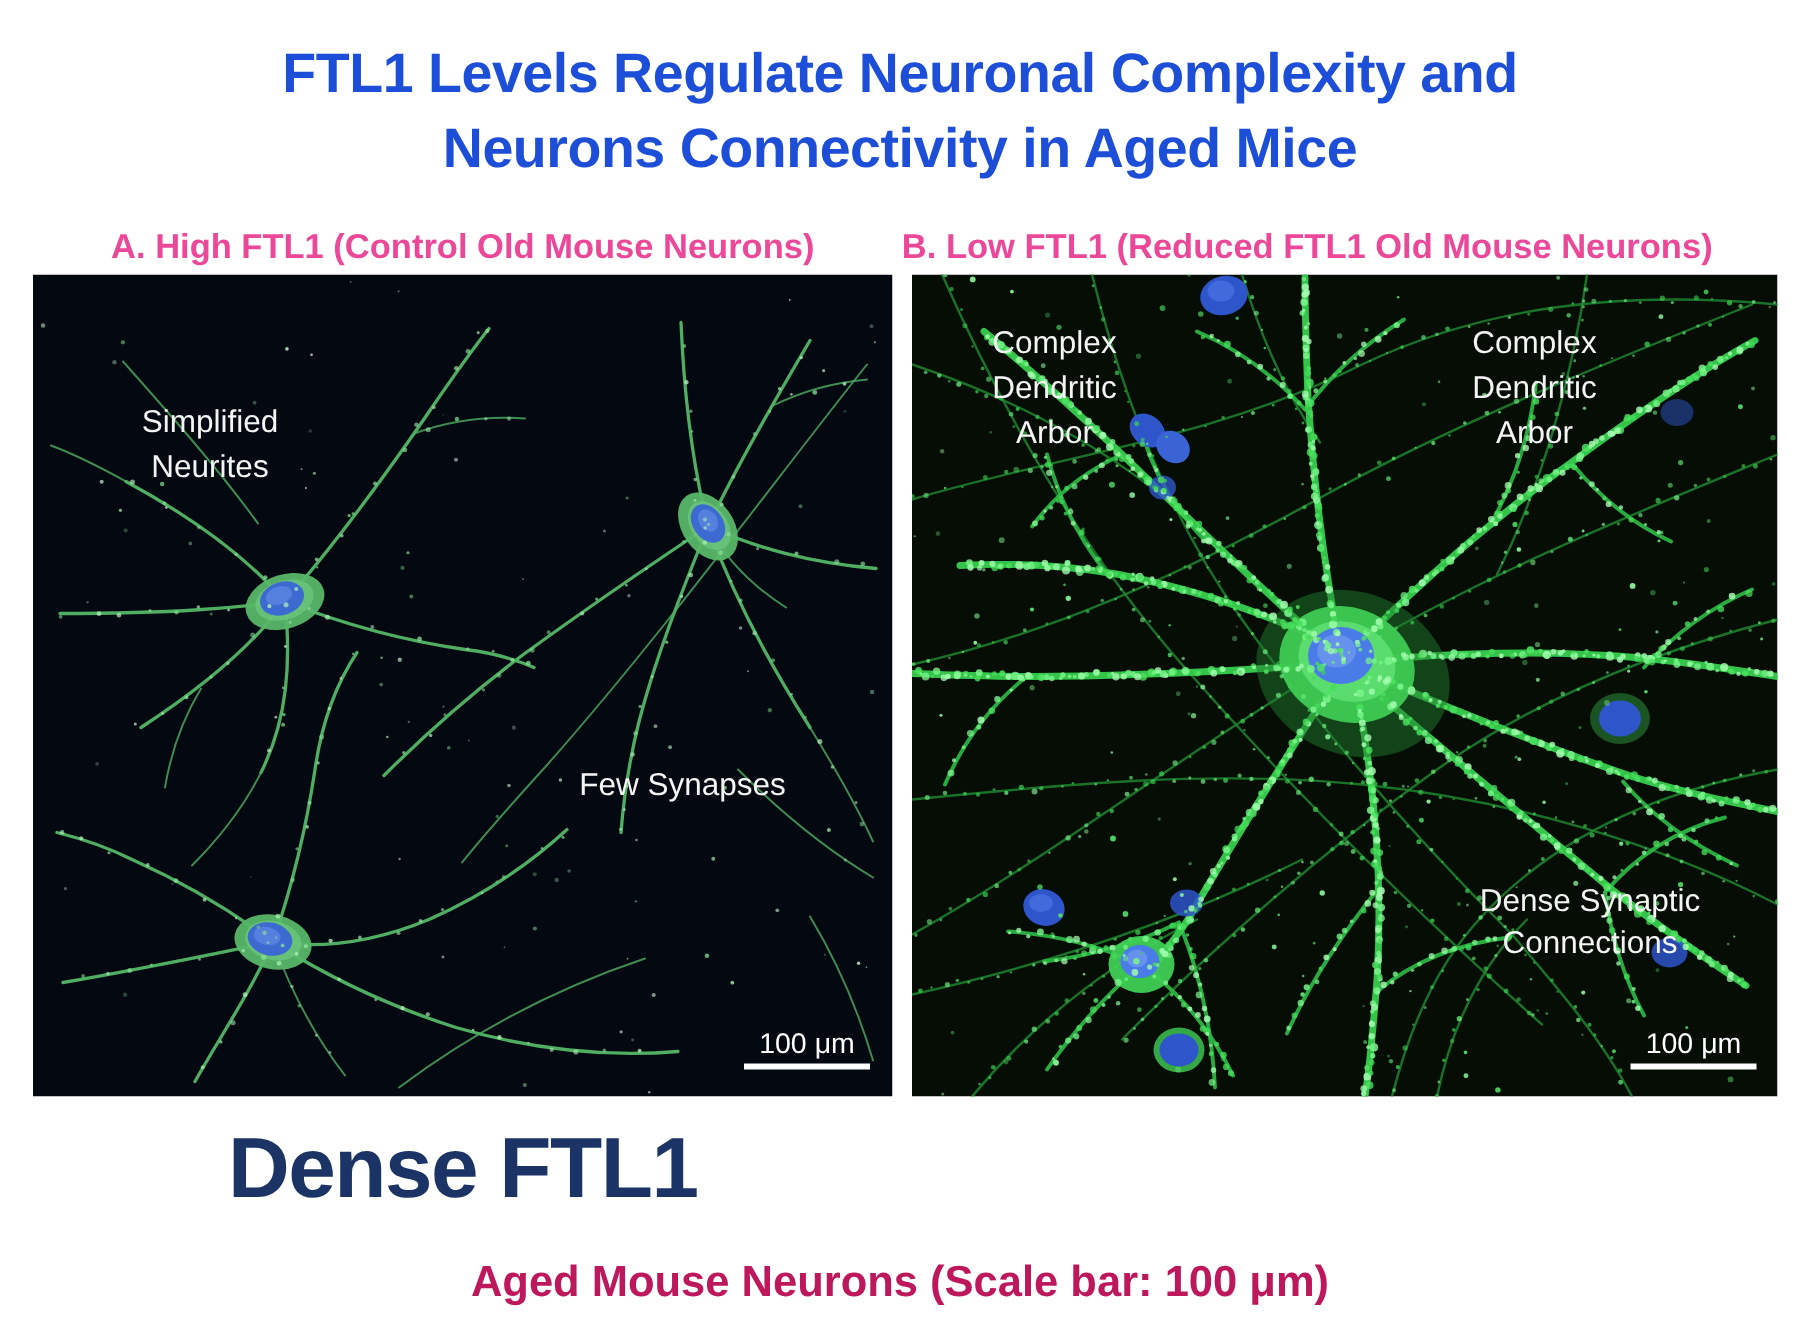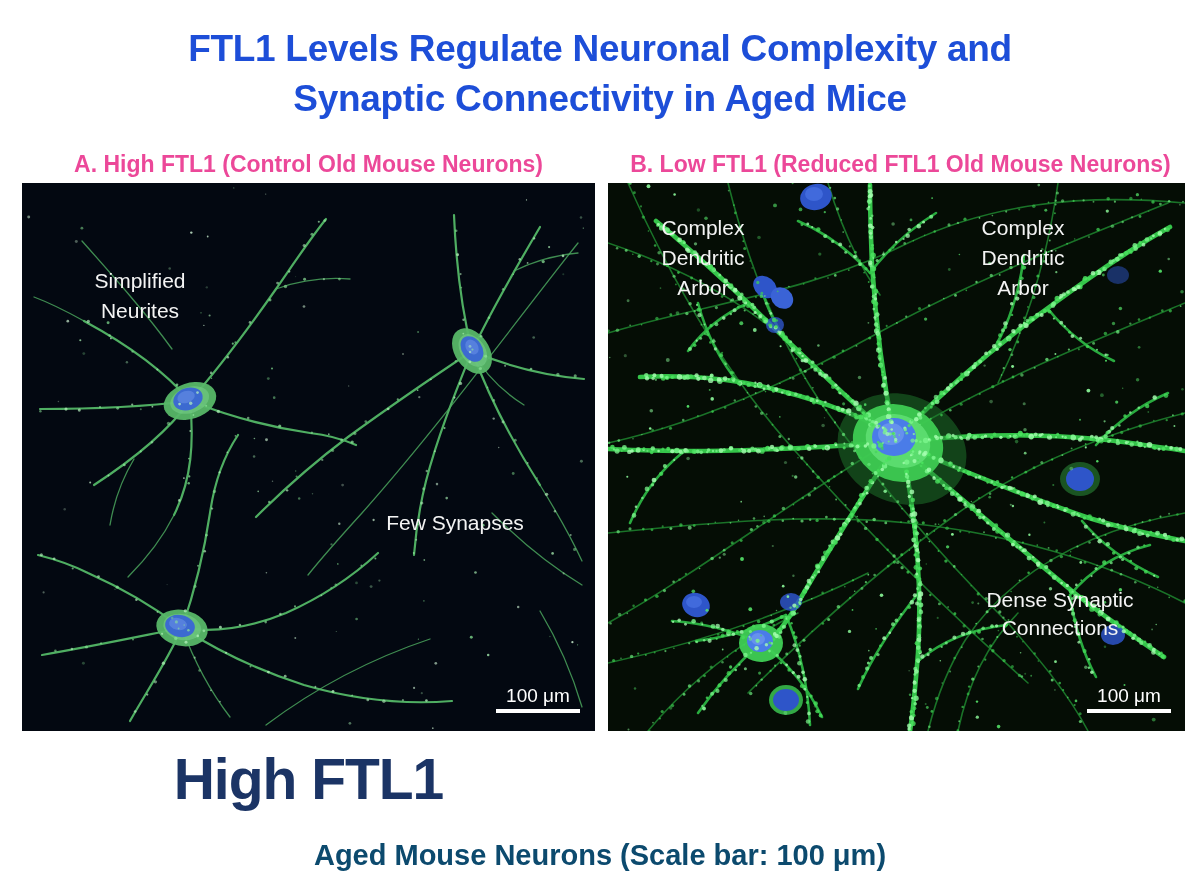--- a/index.html
+++ b/index.html
@@ -3,50 +3,50 @@
 <meta charset="utf-8">
 <style>
   html,body{margin:0;padding:0;background:#ffffff;}
   body{font-family:"Liberation Sans",sans-serif;}
   .fig{position:relative;width:1200px;height:896px;background:#ffffff;overflow:hidden;}
   .title{position:absolute;top:24px;left:0;width:1200px;text-align:center;
          font-size:37px;font-weight:bold;color:#1d4ed8;line-height:50px;letter-spacing:-0.3px;}
   .hdr{position:absolute;top:151px;font-size:23px;font-weight:bold;color:#ec4899;
        text-align:center;white-space:nowrap;}
   .hdrA{left:22px;width:573px;}
-  .hdrB{left:612px;width:577px;}
+  .hdrB{left:583px;width:577px;}
   svg.panel{position:absolute;top:183px;display:block;}
   #svgA{left:22px;} #svgB{left:608px;}
   .ftl{position:absolute;top:746px;font-size:57px;font-weight:bold;color:#1b3465;
        text-align:center;letter-spacing:-1px;}
   .ftlA{left:22px;width:573px;}
   .ftlB{left:608px;width:577px;}
   .cap{position:absolute;top:839px;left:0;width:1200px;text-align:center;
-       font-size:29px;font-weight:bold;color:#0c4a6e;}
+       font-size:29px;font-weight:bold;color:#be185d;}
   
   #svgA path{fill:none;stroke:#4fae62;stroke-linecap:round;}
   #svgA .a-main{stroke-width:2.2;}
   #svgA .a-thin{stroke-width:1.3;opacity:.8;}
   
   #svgB path{fill:none;stroke-linecap:round;}
   #svgB .mesh{stroke:#1f8c31;stroke-width:1.6;opacity:.8;}
   #svgB .sec{stroke:#2db944;stroke-width:2.6;opacity:.92;}
   #svgB .prim{stroke:#38cf4e;stroke-width:4.6;opacity:.95;}
   .svgtxt{fill:#f4f4f4;font-size:21px;font-weight:normal;
           font-family:"Liberation Sans",sans-serif;}
   .sbtxt{fill:#ffffff;font-size:19px;font-family:"Liberation Sans",sans-serif;}
 </style>
 </head>
 <body>
 
 <div class="fig">
 
   <div class="title">
     <span>FTL1 Levels Regulate Neuronal Complexity and</span><br>
-    <span>Synaptic Connectivity in Aged Mice</span>
+    <span>Neurons Connectivity in Aged Mice</span>
   </div>
 
   <div class="hdr hdrA">A. High FTL1 (Control Old Mouse Neurons)</div>
   <div class="hdr hdrB">B. Low FTL1 (Reduced FTL1 Old Mouse Neurons)</div>
 
   <svg id="svgA" class="panel" width="573" height="548" viewBox="0 0 573 548">
     <rect x="0" y="0" width="573" height="548" fill="#030811"></rect>
 
     <g>
       <path class="a-thin" d="M556,60 C500,130 420,240 340,330 C320,352 302,372 286,392"></path>
@@ -2160,16 +2160,16 @@
       <text class="svgtxt" x="452" y="424" text-anchor="middle">Dense Synaptic</text>
       <text class="svgtxt" x="452" y="452" text-anchor="middle">Connections</text>
     </g>
 
     <g>
       <text class="sbtxt" x="521" y="519" text-anchor="middle">100 μm</text>
       <rect x="479" y="526" width="84" height="4" fill="#ffffff"></rect>
     </g>
   </svg>
 
-  <div class="ftl ftlA">High FTL1</div>
+  <div class="ftl ftlA">Dense FTL1</div>
 
   <div class="cap">Aged Mouse Neurons (Scale bar: 100 μm)</div>
 </div>
 
 </body></html>

